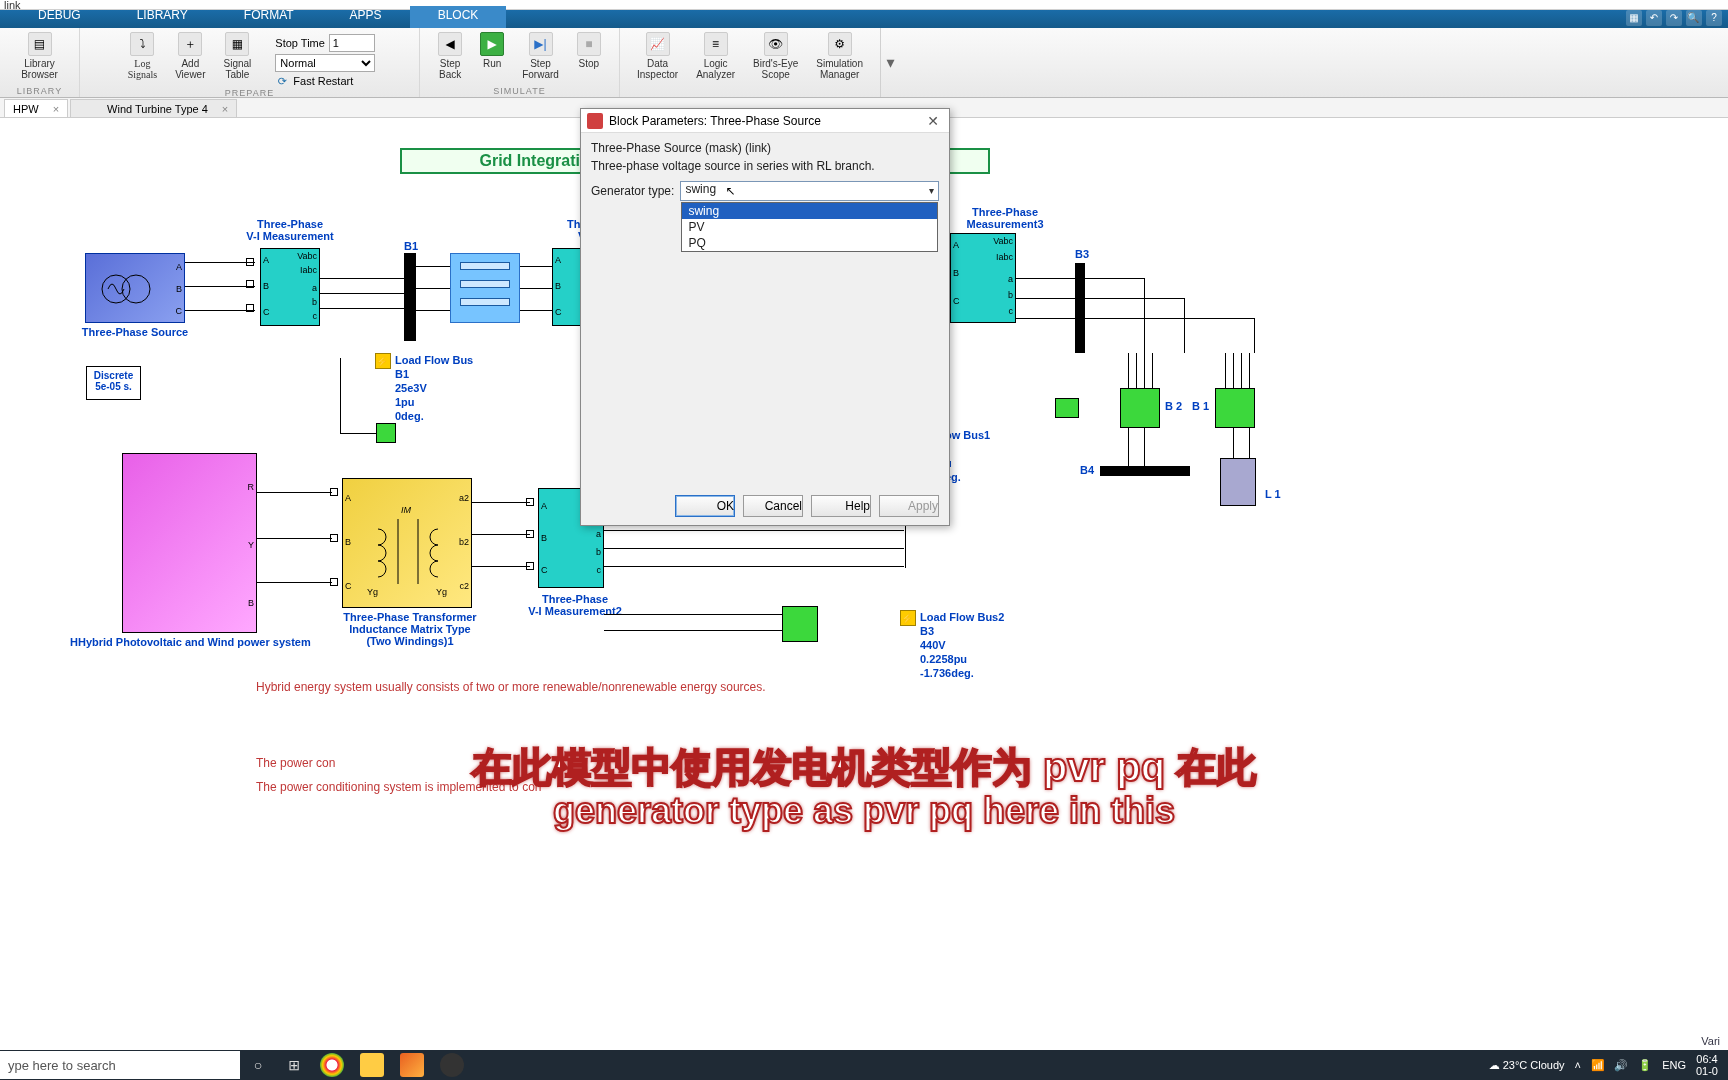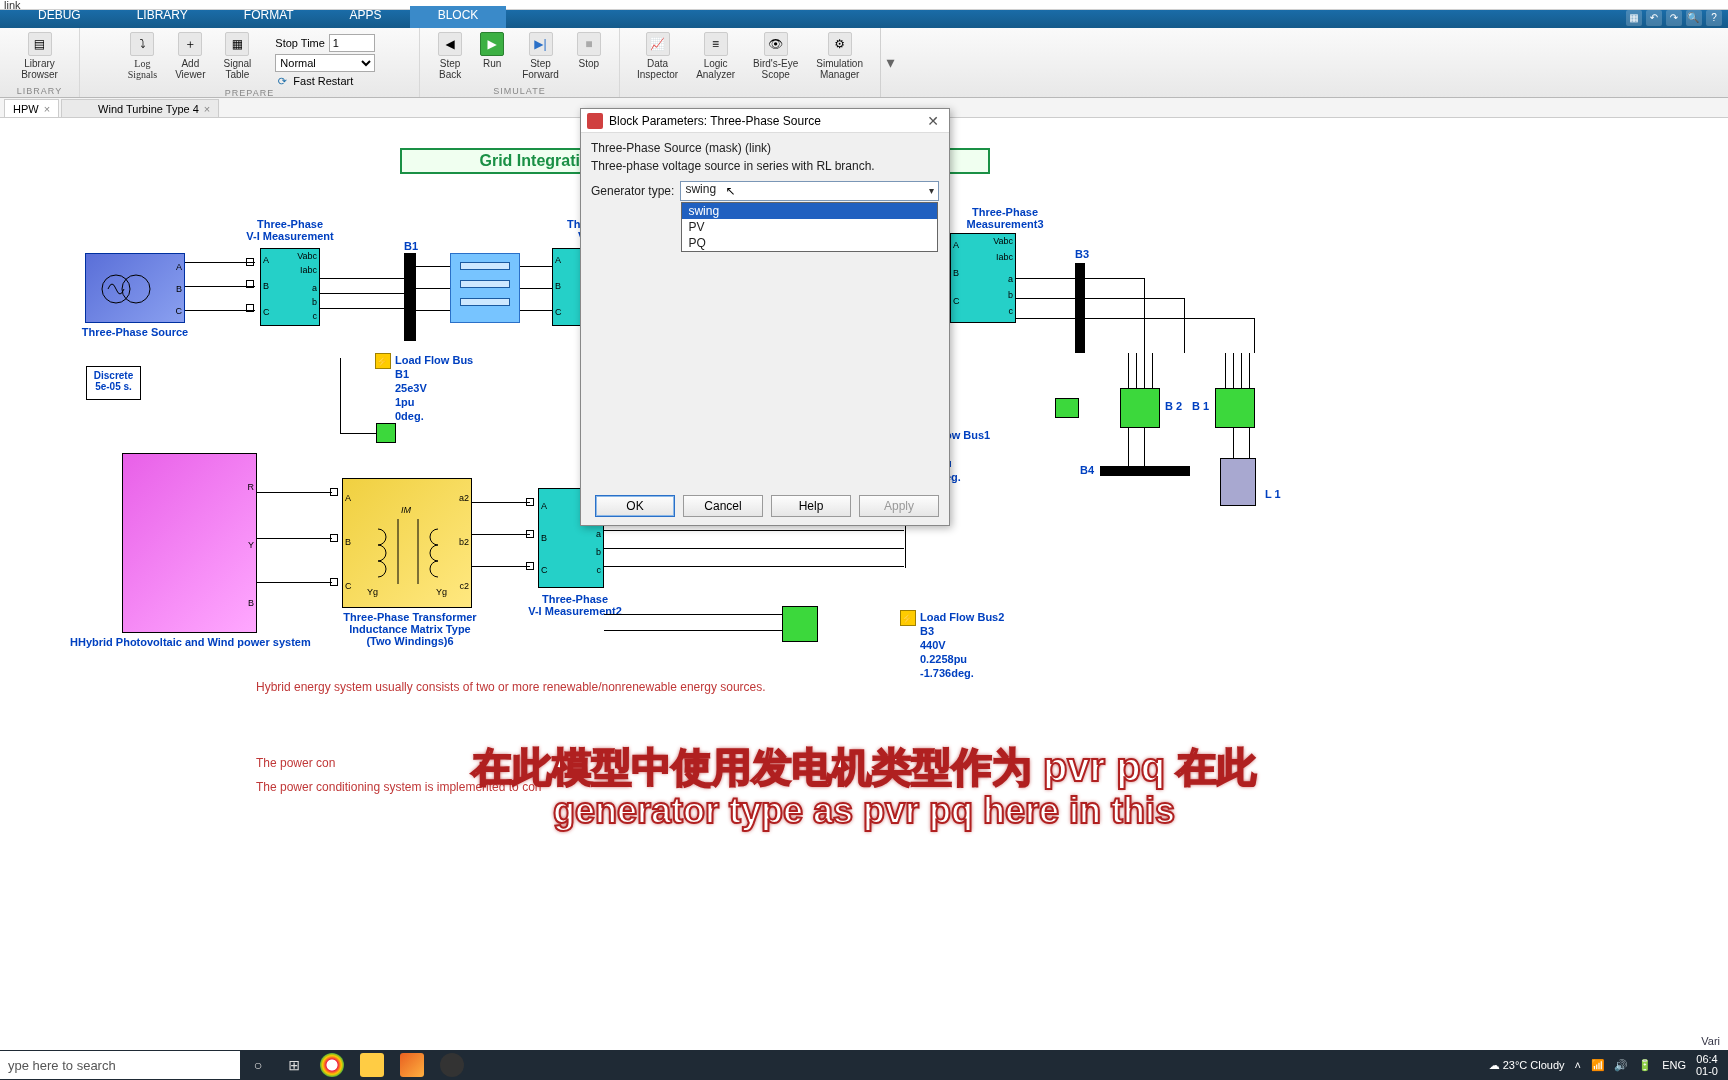--- a/index.html
+++ b/index.html
@@ -22,21 +22,21 @@
   .tbtn .ticon.green { background:#3cb043; border-color:#2a8030; color:#fff;}
   .tbtn .tlabel { font-size:10px; color:#333; text-align:center; line-height:11px;}
   .prep-col { display:flex; flex-direction:column; gap:2px; margin-top:4px;}
   .prep-row { display:flex; align-items:center; gap:4px; font-size:11px;}
   .prep-row .smicon { width:14px; height:14px; display:inline-flex; align-items:center; justify-content:center; color:#1a6ca8;}
   .prep-row input[type=text] { width:46px; height:18px; border:1px solid #aaa; font-size:11px; padding:0 3px; background:#fff;}
   .prep-row select { width:100px; height:18px; border:1px solid #aaa; font-size:11px; background:#fff;}
   .toolstrip-more { width:20px; border-left:1px solid #d0d0d0; display:flex; align-items:center; justify-content:center; color:#666;}
   
   .filetabs { height:20px; background:#f4f4f4; border-bottom:1px solid #ccc; display:flex; align-items:flex-end; padding-left:4px;}
-  .ftab { font-size:11px; height:18px; padding:0 8px; border:1px solid #ccc; border-bottom:none; background:#fff; margin-right:2px; display:flex; align-items:center; gap:5px;}
+  .ftab { font-size:11px; height:18px; padding:0 8px; border:1px solid #ccc; border-bottom:none; background:#fff; margin-right:2px; display:flex; align-items:center; gap:14px;}
   .ftab .clx { color:#888; cursor:pointer; }
   .ftab.inactive { background:#eaeaea;padding-left:36px; }
   
   .canvas { position:absolute; left:0; top:118px; right:0; bottom:30px; background:#fff; overflow:hidden;}
   .block { position:absolute; border:1px solid #000; font-size:9px; }
   .block-label { position:absolute; font-size:11px; color:#0040c0; font-weight:bold; text-align:center; white-space:nowrap;}
   .port { position:absolute; font-size:9px; color:#000; }
   .bus { position:absolute; background:#000; }
   .wire { position:absolute; background:#000; }
   .wire.h { height:1px; }
@@ -51,21 +51,21 @@
   .dialog-tabs { display:flex; margin-top:6px; border-bottom:1px solid #bbb;}
   .dtab { padding:4px 12px; font-size:12px; border:1px solid #bbb; border-bottom:none; background:#e4e4e4; margin-right:2px; cursor:pointer;}
   .dtab.active { background:#fff; position:relative; top:1px;}
   .dlg-row { margin-top:8px; display:flex; align-items:center; gap:6px; font-size:12px;}
   .dlg-select { flex:1; height:20px; border:1px solid #7a96b6; background:#fff; font-size:12px; padding:0 4px; position:relative;}
   .dlg-select .arrow { position:absolute; right:4px; top:3px; font-size:10px; color:#333;}
   .dlg-dropdown { position:absolute; left:0; top:20px; right:0; border:1px solid #666; background:#fff; z-index:10;}
   .dlg-dropdown .opt { padding:1px 6px; font-size:12px; cursor:pointer;}
   .dlg-dropdown .opt.sel { background:#2060c0; color:#fff;}
   .dialog-buttons { position:absolute; bottom:8px; right:10px; display:flex; gap:8px;}
-  .dlg-btn { width:80px; height:22px; font-size:12px; background:linear-gradient(#fdfdfd,#e6e6e6); border:1px solid #9a9a9a; cursor:pointer;}
+  .dlg-btn { width:60px; height:22px; font-size:12px; background:linear-gradient(#fdfdfd,#e6e6e6); border:1px solid #9a9a9a; cursor:pointer;text-align:right;}
   .dlg-btn.default { border:1px solid #2a70c8; box-shadow:0 0 0 1px #8bb8e8 inset;}
   .dlg-btn:disabled { color:#999;}
   
   .desc { position:absolute; font-size:12px; color:#c03838;}
   
   .subtitle-cn { position:absolute; left:0; right:0; text-align:center; font-size:40px; font-weight:900; color:#fff; -webkit-text-stroke:2px #b02020; text-shadow:0 0 4px #b02020;}
   .subtitle-en { position:absolute; left:0; right:0; text-align:center; font-size:36px; font-weight:900; color:#fff; -webkit-text-stroke:2px #b02020; text-shadow:0 0 4px #b02020;}
   
   .taskbar { position:absolute; left:0; right:0; bottom:0; height:30px; background:#1f2a35; display:flex; align-items:center; color:#fff; font-size:12px;}
   .taskbar .search { height:28px; width:240px; background:#fff; color:#555; display:flex; align-items:center; padding:0 8px; font-size:13px;}
@@ -344,21 +344,21 @@
     <span class="port" style="left:2px; top:102px;">C</span>
     <span class="port" style="right:2px; top:14px;">a2</span>
     <span class="port" style="right:2px; top:58px;">b2</span>
     <span class="port" style="right:2px; top:102px;">c2</span>
     <span class="port" style="left:58px; top:26px; font-style:italic;">IM</span>
     <span class="port" style="left:24px; bottom:10px;">Yg</span>
     <span class="port" style="right:24px; bottom:10px;">Yg</span>
   </div>
   <div class="block-label" style="left:320px; top:493px; width:180px; white-space:pre-line;">Three-Phase Transformer
 Inductance Matrix Type
-(Two Windings)6</div>
+(Two Windings)1</div>
   <div class="termbox" style="left:330px; top:370px;"></div>
   <div class="termbox" style="left:330px; top:416px;"></div>
   <div class="termbox" style="left:330px; top:460px;"></div>
 
   <div class="block" style="left:538px; top:370px; width:66px; height:100px; background:#25d0c8;">
     <span class="port" style="left:2px; top:12px;">A</span>
     <span class="port" style="left:2px; top:44px;">B</span>
     <span class="port" style="left:2px; top:76px;">C</span>
     <span class="port" style="right:2px; top:18px;">Iabc</span>
     <span class="port" style="right:2px; top:40px;">a</span>

